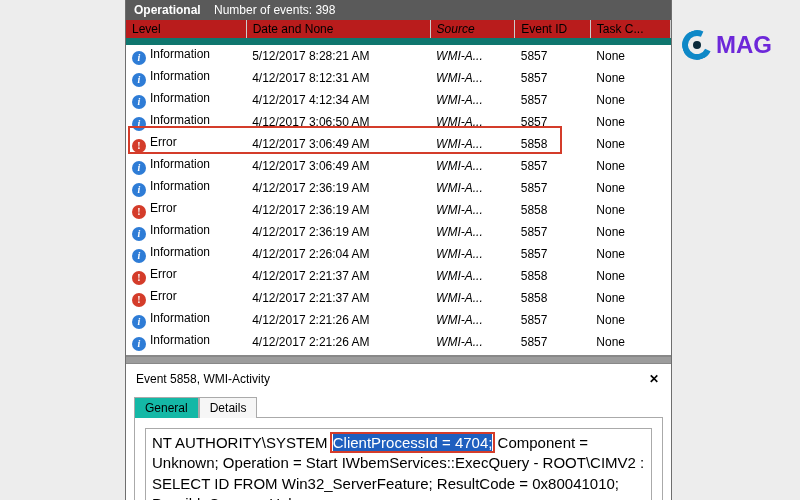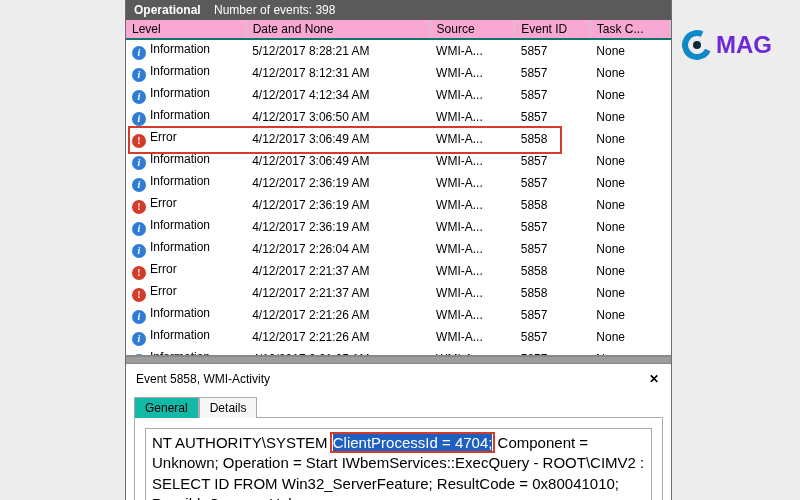--- a/index.html
+++ b/index.html
@@ -46,31 +46,31 @@
     table-layout: fixed;
   }
   .grid th, .grid td {
     padding: 2px 6px;
     text-align: left;
     white-space: nowrap;
     overflow: hidden;
     text-overflow: ellipsis;
   }
   .grid th {
-    background: #f9a8d4;
-    border-bottom: 2px solid #0f766e;
+    background: #b91c1c;
+    border-bottom: 7px solid #0f766e;
     border-right: 1px solid #ccc;
     font-weight: normal;
   }
   .grid td {
     border-bottom: 0;
   }
   .col-level  { width: 94px; }
   .col-date   { width: 150px; }
-  .col-source { width: 62px; }
+  .col-source { width: 62px; font-style: italic; }
   .col-id     { width: 54px; text-align: right; padding-right: 8px; }
   .col-task   { width: 58px; }
   .pull-right { text-align: right; padding-right:8px; }
   .icon {
     display: inline-block;
     width: 14px;
     height: 14px;
     border-radius: 50%;
     vertical-align: -3px;
     margin-right: 4px;

